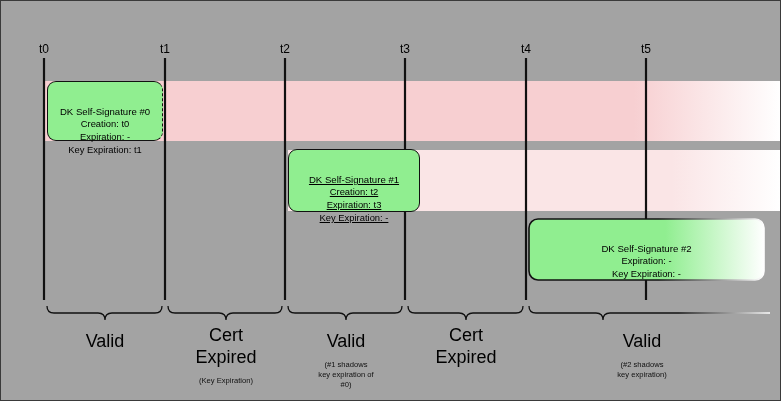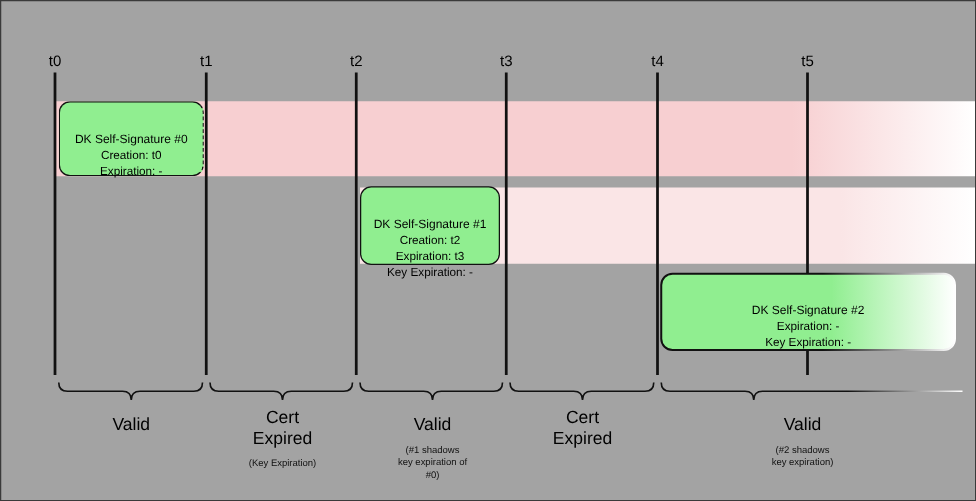--- a/index.html
+++ b/index.html
@@ -10,21 +10,21 @@
   .svg-layer{position:absolute;left:0;top:0;width:781px;height:401px;}
   .tick-label{position:absolute;font-size:12px;color:#000;white-space:nowrap;
               transform:translateX(-50%);}
   .sigbox{position:absolute;box-sizing:border-box;border:1.6px solid #111;
           border-radius:9px;text-align:center;font-size:9.4px;line-height:1.38;
           color:#000;padding-top:23px;}
   .sigbox .ln{display:block;}
   .sigbox .title{font-size:9.6px;}
   .seg-label{position:absolute;text-align:center;color:#000;
              transform:translateX(-50%);white-space:nowrap;}
-  .seg-main{font-size:14px;line-height:1.22;}
+  .seg-main{font-size:18px;line-height:1.22;}
   .seg-sub{font-size:7.6px;line-height:1.34;margin-top:7px;color:#111;}
 </style>
 </head>
 <body>
 
 <div id="stage">
 
   <svg class="svg-layer" viewBox="0 0 781 401" xmlns="http://www.w3.org/2000/svg">
     <defs>
       <linearGradient id="gPinkStrong" x1="0" y1="0" x2="1" y2="0">
@@ -105,23 +105,24 @@
   <div class="tick-label" style="left:285px; top:42px;">t2</div>
   <div class="tick-label" style="left:405px; top:42px;">t3</div>
   <div class="tick-label" style="left:526px; top:42px;">t4</div>
   <div class="tick-label" style="left:646px; top:42px;">t5</div>
 
   <div class="sigbox" style="left:47px; top:81px; width:116px; height:60px;
               background:#90ee90; border-right:1.6px dashed #111;">
     <span class="ln title">DK Self-Signature #0</span>
     <span class="ln">Creation: t0</span>
     <span class="ln">Expiration: -</span>
+    <span class="ln">Key Expiration: t1</span>
   </div>
 
-  <div class="sigbox" style="left:288px; top:149px; width:112px; height:63px; background:#90ee90;">
+  <div class="sigbox" style="left:288px; top:149px; width:132px; height:63px; background:#90ee90;text-decoration:underline;">
     <span class="ln title">DK Self-Signature #1</span>
     <span class="ln">Creation: t2</span>
     <span class="ln">Expiration: t3</span>
     <span class="ln">Key Expiration: -</span>
   </div>
 
   <div class="sigbox" style="left:529px; top:219px; width:235px; height:61px; border:none; background:none;">
     <span class="ln title">DK Self-Signature #2</span>
     <span class="ln">Expiration: -</span>
     <span class="ln">Key Expiration: -</span>

